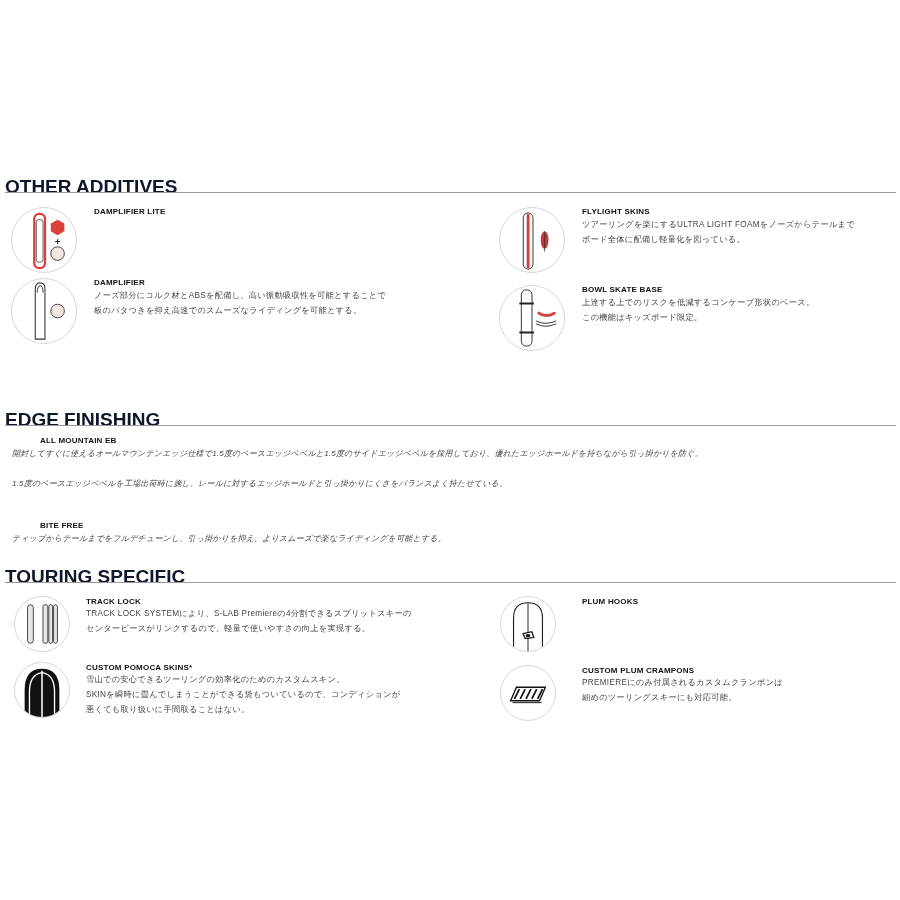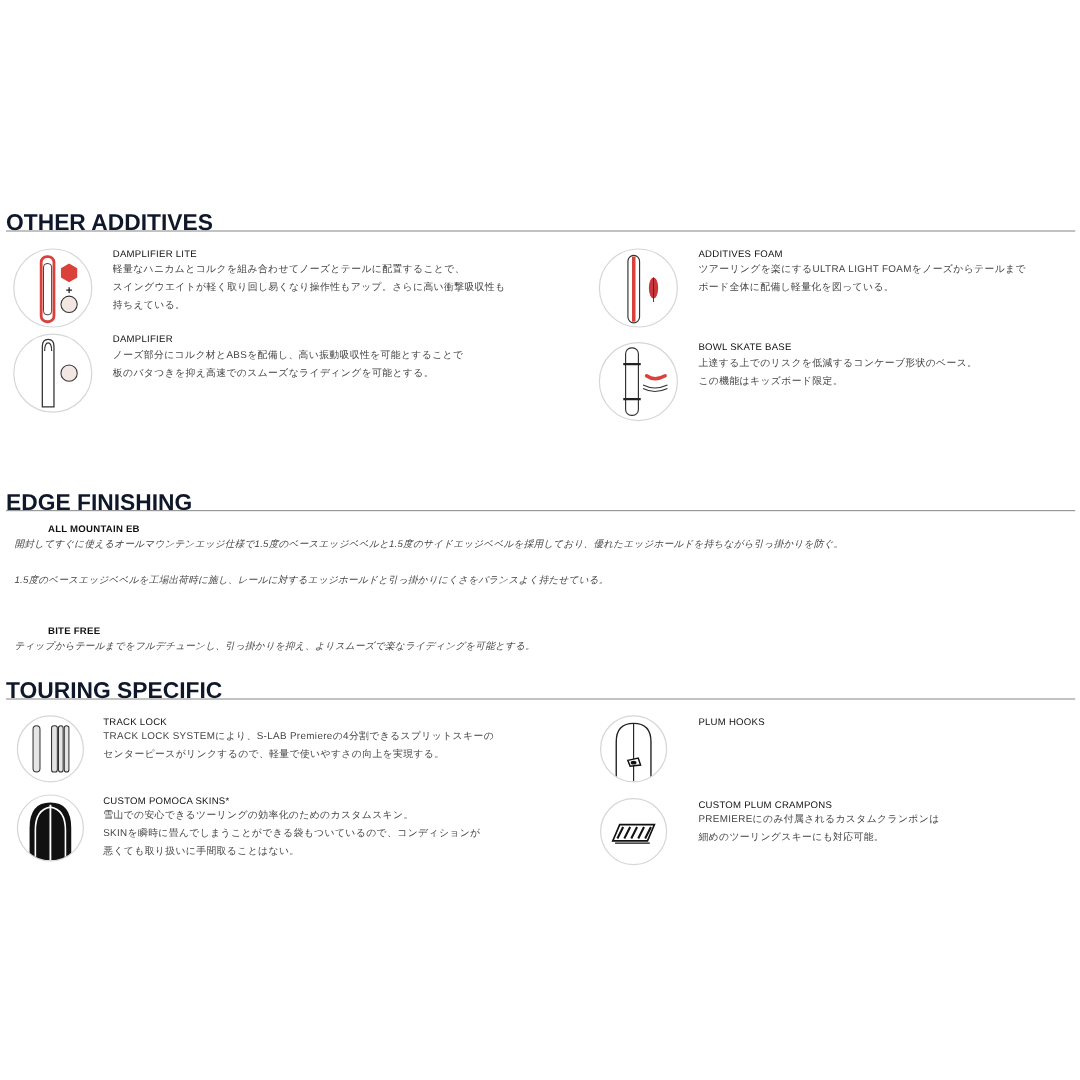--- a/index.html
+++ b/index.html
@@ -5,21 +5,21 @@
   html, body { margin:0; padding:0; background:#ffffff; }
   body { width:900px; height:900px; position:relative; overflow:hidden;
          font-family:"Liberation Sans", "DejaVu Sans", sans-serif; color:#222; }
   .section-title { position:absolute; left:5px; font-family:"Liberation Sans", sans-serif;
          font-weight:bold; font-size:19px; letter-spacing:0px; color:#0f172a; margin:0; }
   .section-rule { position:absolute; left:5px; width:891px; height:1px; background:#9a9a9a; }
   .feature { position:absolute; }
   .feature .icon { position:absolute; left:0; top:0; width:66px; height:66px; border-radius:50%;
          border:1px solid #d6d6d6; background:#fff; box-sizing:border-box; overflow:hidden; }
   .feature .icon svg { width:100%; height:100%; display:block; }
-  .feature .ftitle { position:absolute; font-weight:normal; font-size:8px; color:#111;
+  .feature .ftitle { position:absolute; font-weight:bold; font-size:8px; color:#111;
          letter-spacing:0.2px; white-space:nowrap; }
   .feature .fdesc { position:absolute; font-size:8.2px; line-height:15px; color:#444;
          white-space:pre-line; letter-spacing:0.3px; }
   .edge-item { position:absolute; left:12px; }
   .edge-item .ftitle { font-weight:bold; font-size:8px; color:#111; letter-spacing:0.2px; white-space:nowrap;margin-left:28px; }
   .edge-item .fdesc { font-size:8px; color:#444; margin-top:3px; white-space:nowrap; letter-spacing:0.2px;font-style:italic; }
 </style>
 </head>
 <body>
 
@@ -30,23 +30,20 @@
   <div class="icon">
     <svg viewBox="0 0 66 66">
       <rect x="23" y="6" width="11" height="56" rx="5" fill="#fff" stroke="#d9413a" stroke-width="2.4"></rect>
       <rect x="25" y="12" width="7" height="44" rx="3" fill="#fff" stroke="#333" stroke-width="0.8"></rect>
       <polygon points="47,12 54,16 54,24 47,28 40,24 40,16" fill="#d9413a"></polygon>
       <text x="47" y="38" font-size="10" text-anchor="middle" font-weight="bold" fill="#222" font-family="Liberation Sans, sans-serif">+</text>
       <circle cx="47" cy="47" r="7" fill="#f3e7e4" stroke="#333" stroke-width="0.9"></circle>
     </svg>
   </div>
   <div class="ftitle" style="left:83px; top:0px;">DAMPLIFIER LITE</div>
-  <div class="fdesc" style="left:83px; top:10px;">軽量なハニカムとコルクを組み合わせてノーズとテールに配置することで、
-スイングウエイトが軽く取り回し易くなり操作性もアップ。さらに高い衝撃吸収性も
-持ちえている。</div>
 </div>
 
 <div class="feature" style="left:11px; top:278px; width:440px; height:70px;">
   <div class="icon">
     <svg viewBox="0 0 66 66">
       <path d="M24 62 L24 10 Q24 4 29 4 Q34 4 34 10 L34 62 Z" fill="#fff" stroke="#333" stroke-width="1.1"></path>
       <path d="M26 14 Q26 7 29 7 Q32 7 32 14" fill="none" stroke="#333" stroke-width="1"></path>
       <circle cx="47" cy="33" r="7" fill="#f3e7e4" stroke="#333" stroke-width="0.9"></circle>
     </svg>
   </div>
@@ -57,21 +54,21 @@
 
 <div class="feature" style="left:499px; top:207px; width:400px; height:70px;">
   <div class="icon">
     <svg viewBox="0 0 66 66">
       <rect x="24" y="5" width="10" height="58" rx="5" fill="#fff" stroke="#333" stroke-width="1"></rect>
       <rect x="27.5" y="6" width="3" height="56" fill="#d9413a"></rect>
       <ellipse cx="46" cy="33" rx="4" ry="9" fill="#c7363a"></ellipse>
       <line x1="46" y1="24" x2="46" y2="45" stroke="#333" stroke-width="0.8"></line>
     </svg>
   </div>
-  <div class="ftitle" style="left:83px; top:0px;">ADDITIVES FOAM</div>
+  <div class="ftitle" style="left:83px; top:0px;">FLYLIGHT SKINS</div>
   <div class="fdesc" style="left:83px; top:10px;">ツアーリングを楽にするULTRA LIGHT FOAMをノーズからテールまで
 ボード全体に配備し軽量化を図っている。</div>
 </div>
 
 <div class="feature" style="left:499px; top:285px; width:400px; height:70px;">
   <div class="icon">
     <svg viewBox="0 0 66 66">
       <rect x="22" y="4" width="11" height="58" rx="5" fill="#fff" stroke="#333" stroke-width="1"></rect>
       <line x1="20" y1="18" x2="35" y2="18" stroke="#222" stroke-width="2"></line>
       <line x1="20" y1="48" x2="35" y2="48" stroke="#222" stroke-width="2"></line>

